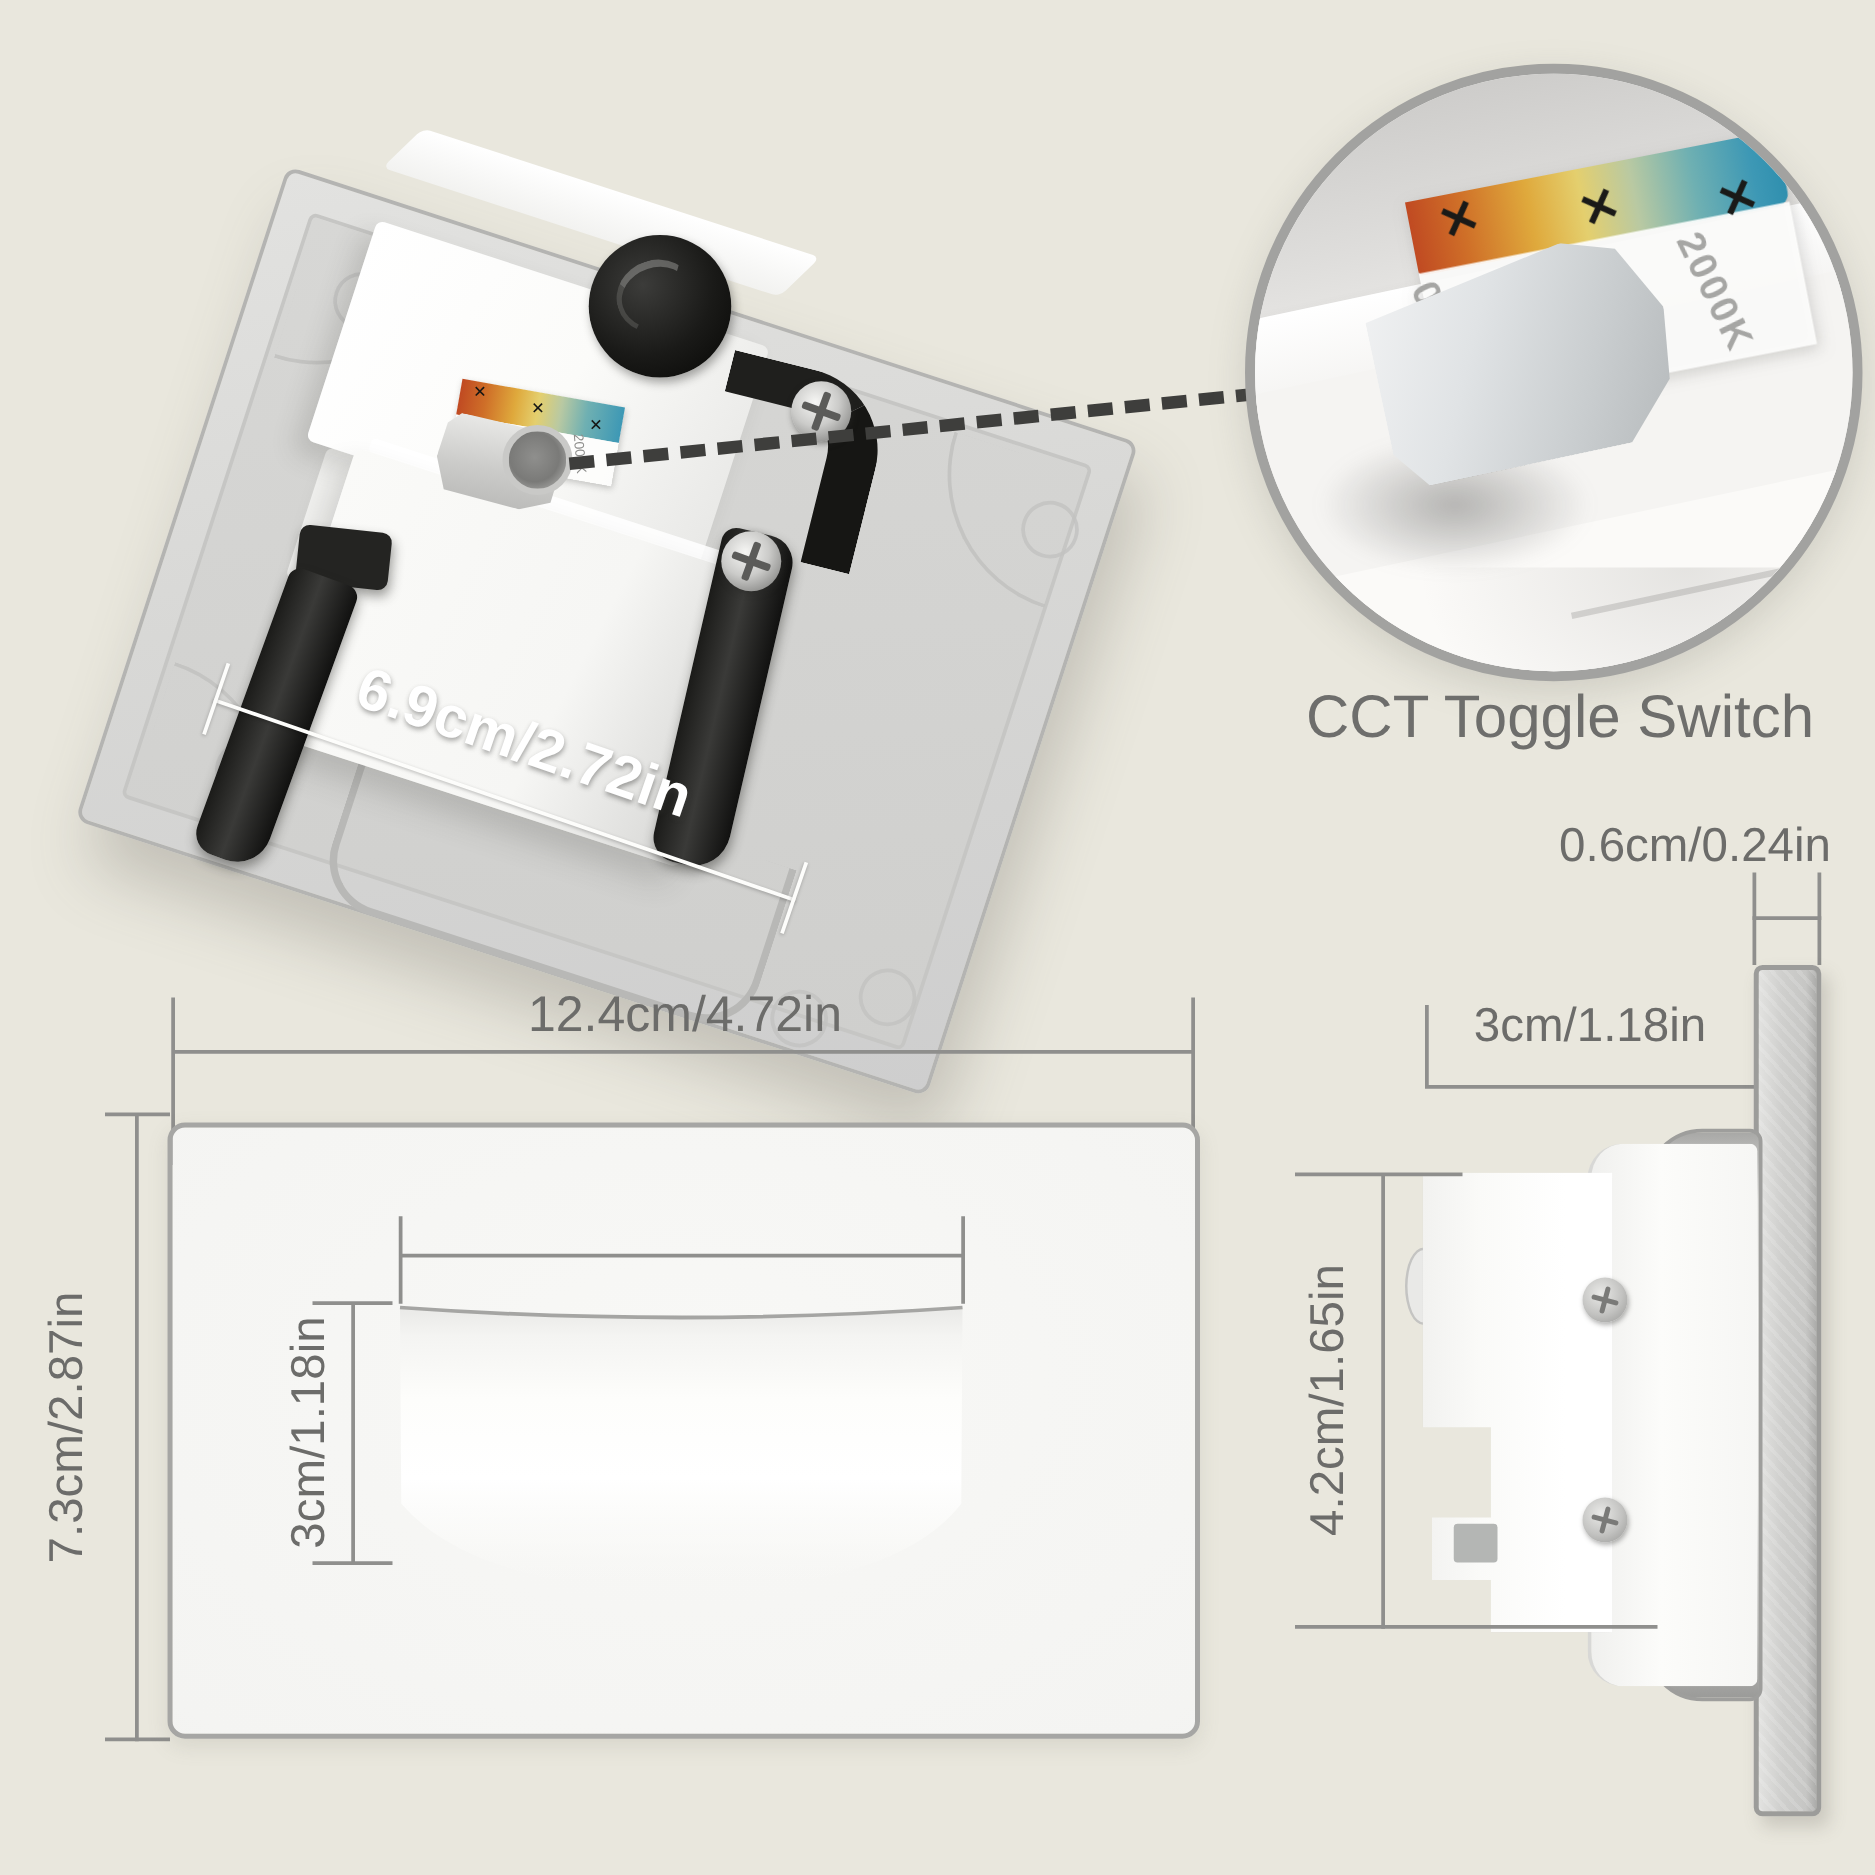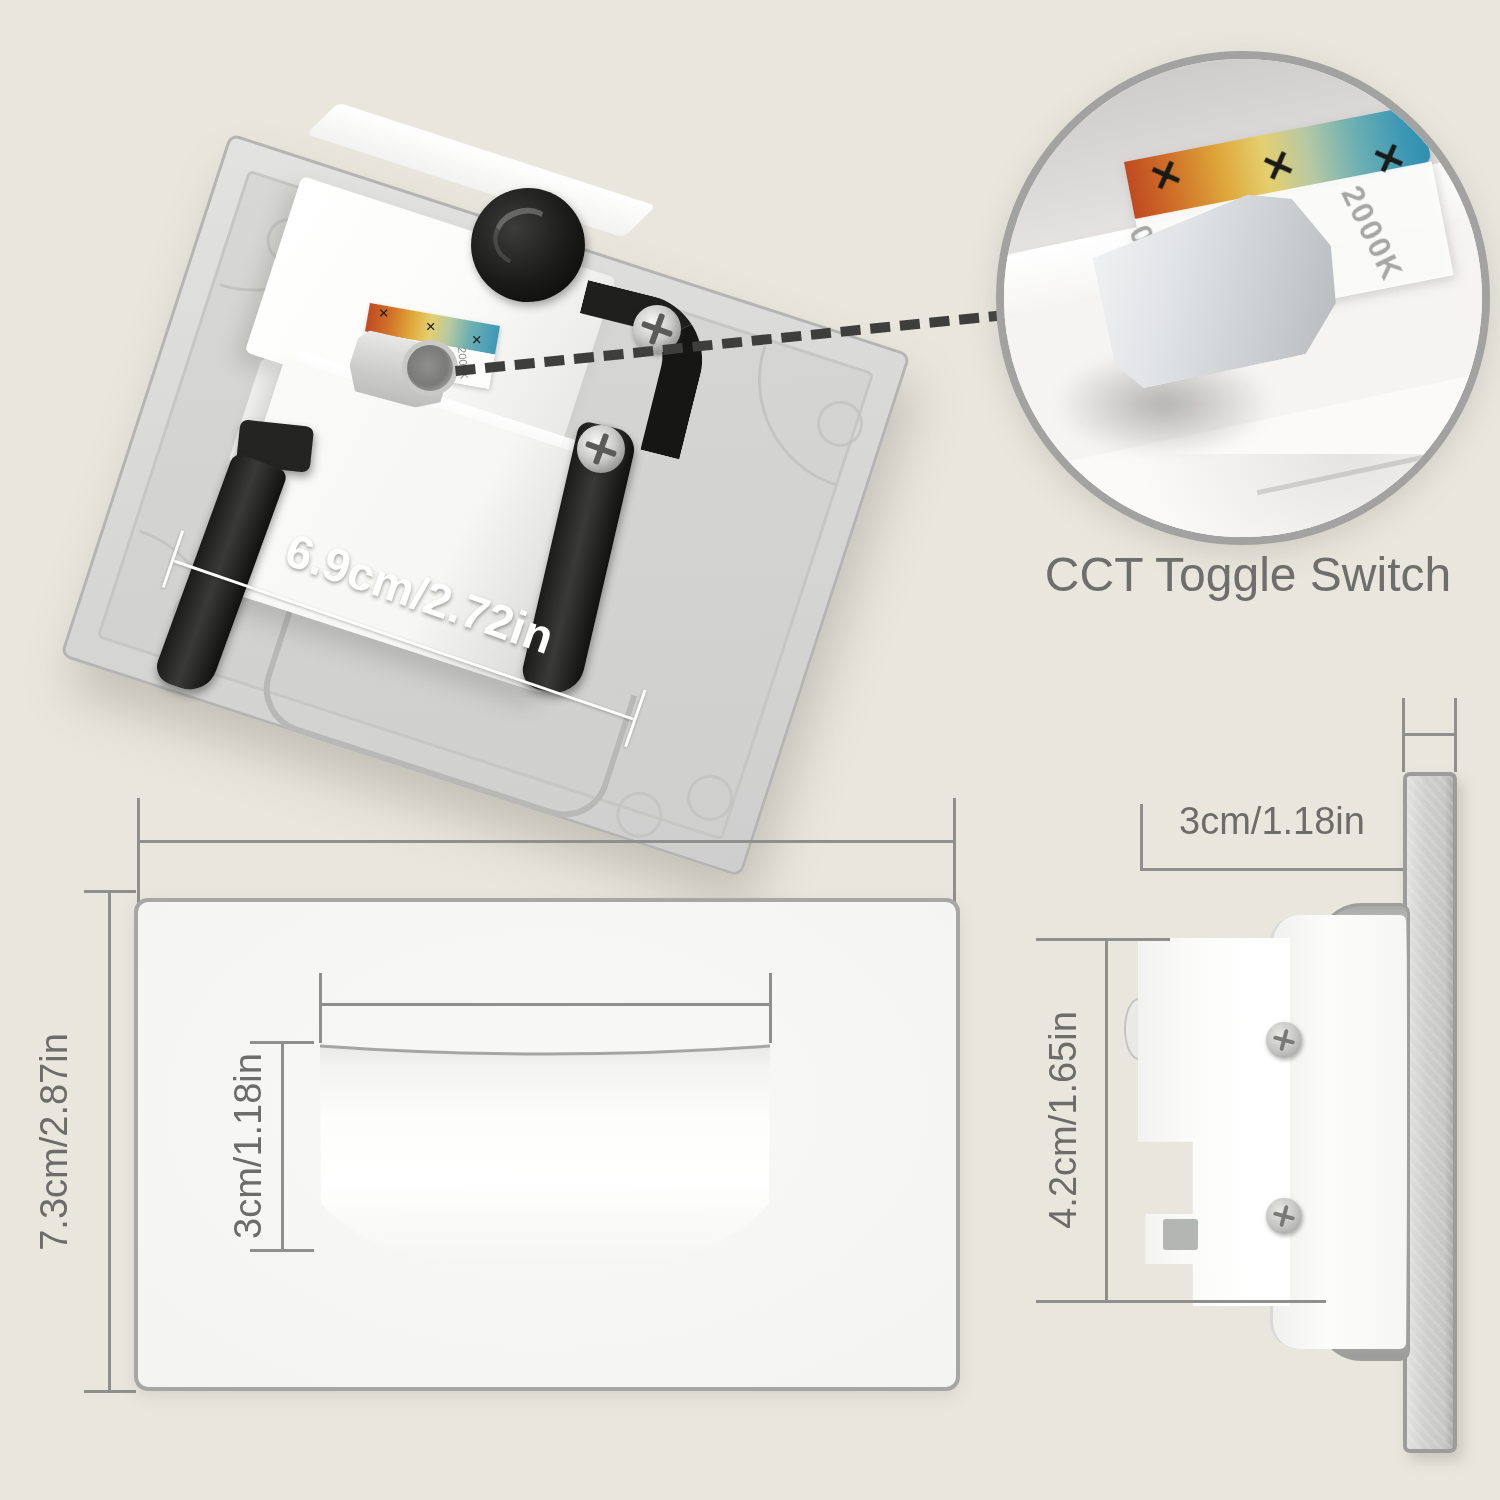--- a/index.html
+++ b/index.html
@@ -215,20 +215,21 @@
       <span class="mag-k" style="left:128px;top:78px;">00K</span>
       <span class="mag-k" style="left:234px;top:64px;">2000K</span>
     </div>
     <div class="mag-toggle-shadow"></div>
     <div class="mag-toggle"></div>
     <div class="mag-bottom-shade"></div>
   </div>
 
   <div class="callout-label" style="left:1248px;top:574px;">CCT Toggle Switch</div>
 
+  <div class="dim-label big-label" style="left:548px;top:812px;">12.4cm/4.72in</div>
   <div class="dim-line" style="left:138px;top:840px;width:818px;height:3px;"></div>
   <div class="dim-line" style="left:137px;top:798px;width:3px;height:134px;"></div>
   <div class="dim-line" style="left:953px;top:798px;width:3px;height:134px;"></div>
 
   <div class="dim-label rot" style="left:54px;top:1142px;">7.3cm/2.87in</div>
   <div class="dim-line" style="left:108px;top:892px;width:3px;height:501px;"></div>
   <div class="dim-line" style="left:84px;top:890px;width:52px;height:3px;"></div>
   <div class="dim-line" style="left:84px;top:1390px;width:52px;height:3px;"></div>
 
   <div class="front-plate"></div>
@@ -250,20 +251,21 @@
 
   <div class="dim-line" style="left:320px;top:1003px;width:452px;height:3px;"></div>
   <div class="dim-line" style="left:319px;top:973px;width:3px;height:70px;"></div>
   <div class="dim-line" style="left:769px;top:973px;width:3px;height:70px;"></div>
 
   <div class="dim-label rot" style="left:248px;top:1146px;">3cm/1.18in</div>
   <div class="dim-line" style="left:281px;top:1042px;width:3px;height:210px;"></div>
   <div class="dim-line" style="left:250px;top:1041px;width:64px;height:3px;"></div>
   <div class="dim-line" style="left:250px;top:1249px;width:64px;height:3px;"></div>
 
+  <div class="dim-label" style="left:1356px;top:677px;">0.6cm/0.24in</div>
   <div class="dim-line" style="left:1402px;top:698px;width:3px;height:74px;"></div>
   <div class="dim-line" style="left:1454px;top:698px;width:3px;height:74px;"></div>
   <div class="dim-line" style="left:1402px;top:733px;width:55px;height:3px;"></div>
 
   <div class="dim-label" style="left:1272px;top:821px;">3cm/1.18in</div>
   <div class="dim-line" style="left:1140px;top:804px;width:3px;height:66px;"></div>
   <div class="dim-line" style="left:1140px;top:868px;width:264px;height:3px;"></div>
 
   <div class="wall-plate"></div>
   <div class="chrome-shell"></div>

